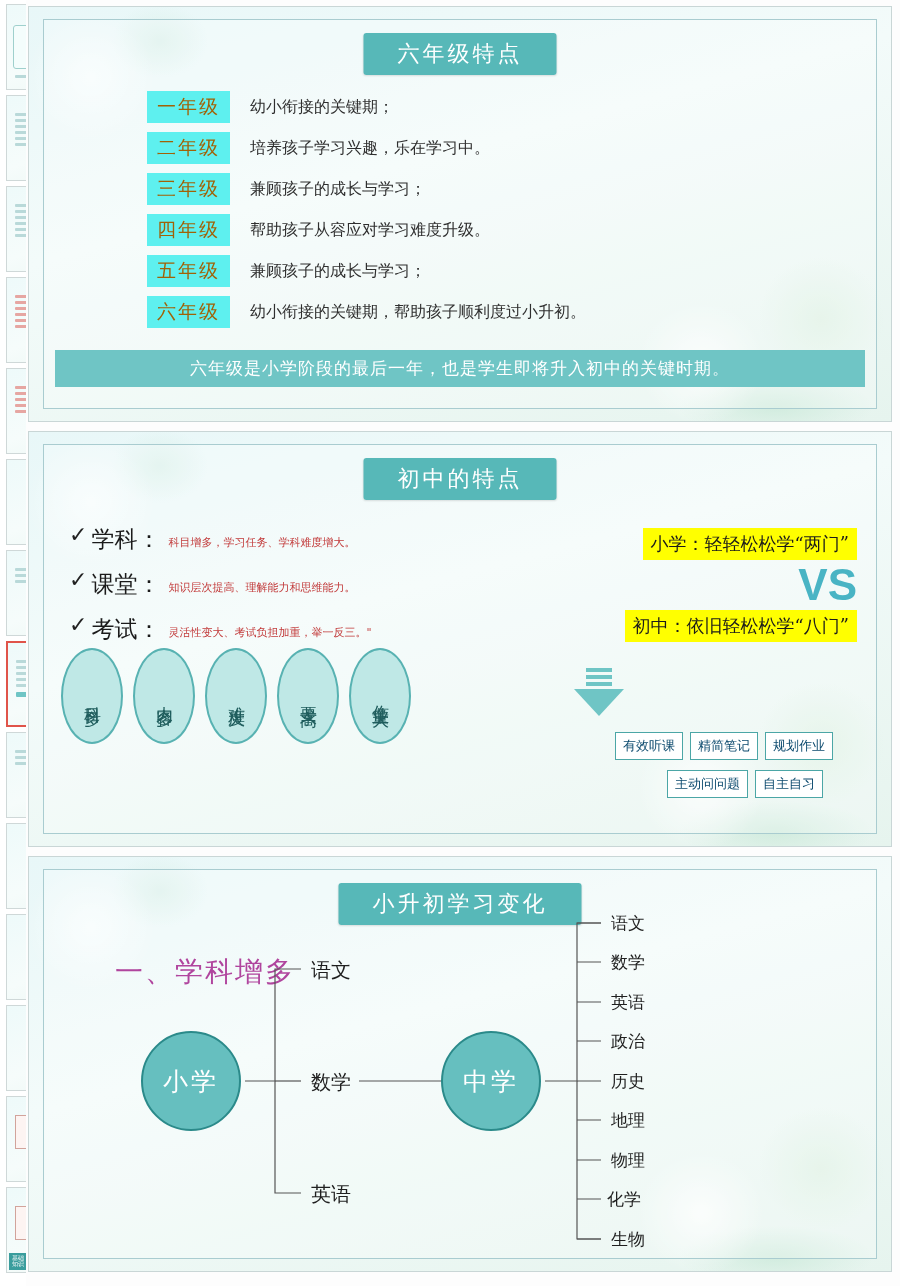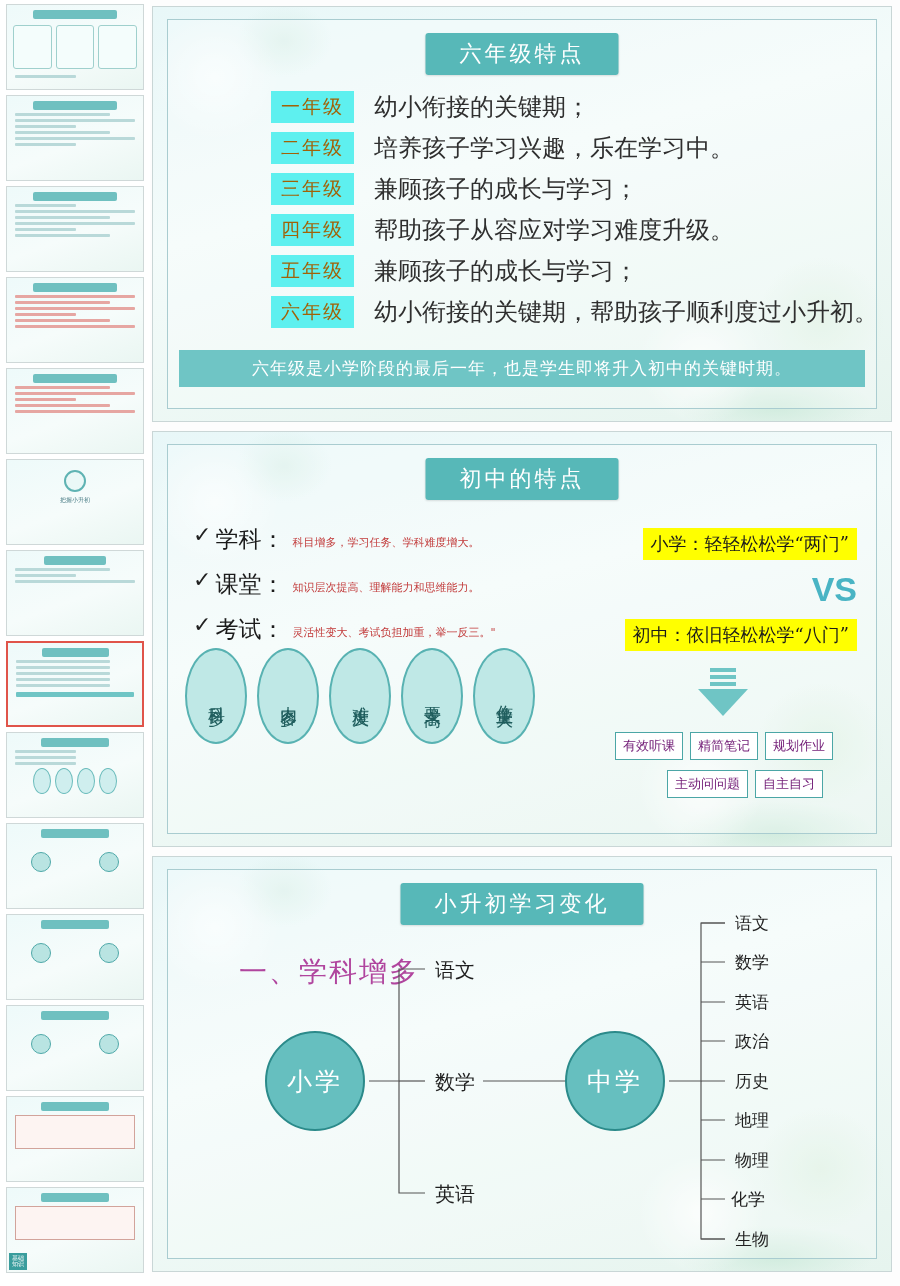--- a/index.html
+++ b/index.html
@@ -79,21 +79,21 @@
     background: #b9e4e2; display: inline-block;
   }
 
   
   .slides {
     flex: 1;
     padding: 6px 8px 0 2px;
   }
   .slide {
     position: relative;
-    width: 740px;
+    width: 864px;
     height: 416px;
     margin-bottom: 9px;
     border: 1px solid #c9d6d6;
     background: linear-gradient(165deg,#e8f7f8 0%, #f3fbfa 40%, #e6f4ee 100%);
     overflow: hidden;
   }
   .slide .leafdeco {
     position: absolute; right: -20px; bottom: -30px;
     width: 300px; height: 220px;
     background:
@@ -138,21 +138,21 @@
     background: #5ef0ef;
     color: #a16207;
     font-size: 19px;
     font-family: "DejaVu Serif", serif;
     padding: 3px 10px;
     letter-spacing: 2px;
     white-space: nowrap;
   }
   .grade-text {
     margin-left: 20px;
-    font-size: 24px;
+    font-size: 16px;
     color: #2f2f2f;
     font-family: "DejaVu Serif", serif;
     white-space: nowrap;
   }
   .footer-band {
     position: absolute;
     left: 26px; right: 26px; bottom: 34px;
     background: #6fc5c5;
     color: #ffffff;
     font-size: 17px;
@@ -185,26 +185,26 @@
     writing-mode: vertical-rl;
     letter-spacing: 2px;
   }
   .vs-box { position: absolute; right: 34px; top: 96px; width: 330px; text-align: right; }
   .yellow-band {
     background: #ffff00; color: #1b1b1b; font-size: 18px;
     font-family: "DejaVu Serif", serif; padding: 4px 8px; display: inline-block;
     white-space: nowrap;
   }
   .vs-text {
-    color: #49b4c4; font-size: 34px; font-weight: bold; margin: 10px 0;
+    color: #49b4c4; font-size: 44px; font-weight: bold; margin: 0 0;
     font-family: "Liberation Sans", sans-serif;
   }
   .tag-row { position: absolute; right: 28px; display: flex; gap: 7px; }
   .tagbox {
-    border: 1px solid #4ba6a6; background: #ffffff; color: #701a75;
+    border: 1px solid #4ba6a6; background: #ffffff; color: #0c4a6e;
     font-size: 13px; padding: 4px 7px; font-family: "DejaVu Serif", serif;
     white-space: nowrap;
   }
 
   
   .s3-sub {
     position: absolute; left: 86px; top: 96px;
     font-size: 28px; color: #b0459e; font-family: "DejaVu Serif", serif;
     letter-spacing: 2px; white-space: nowrap;
   }

